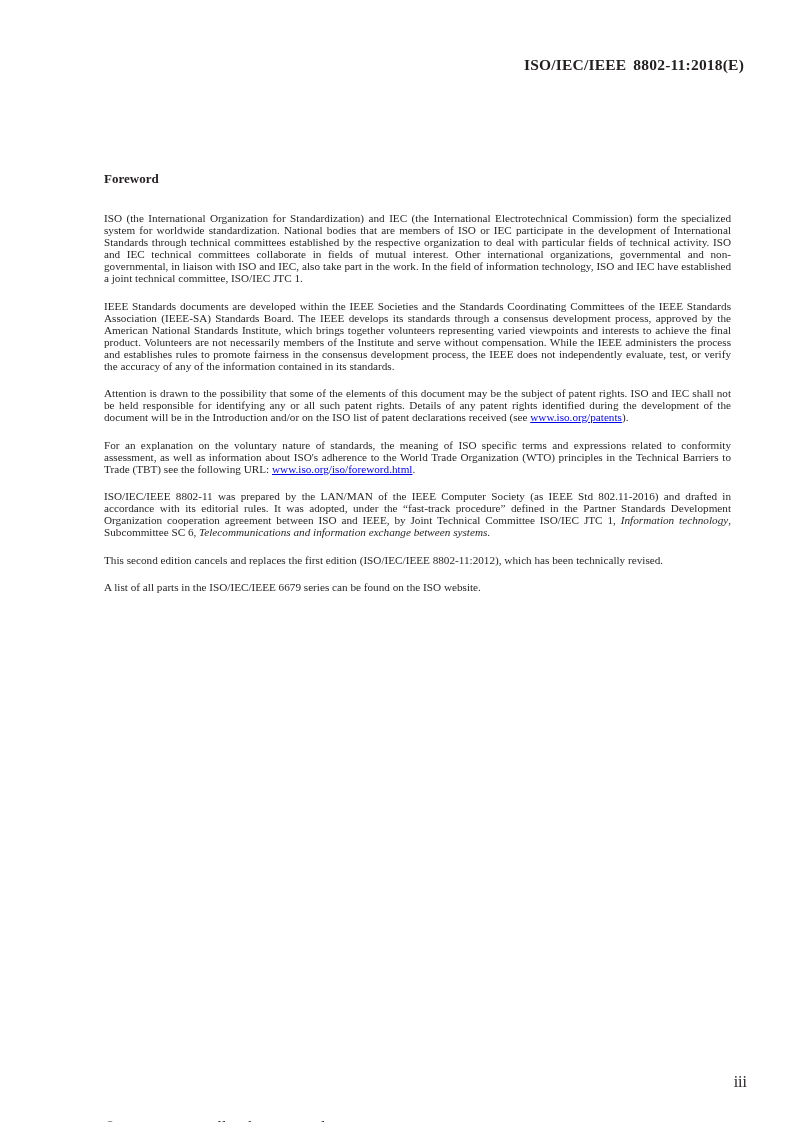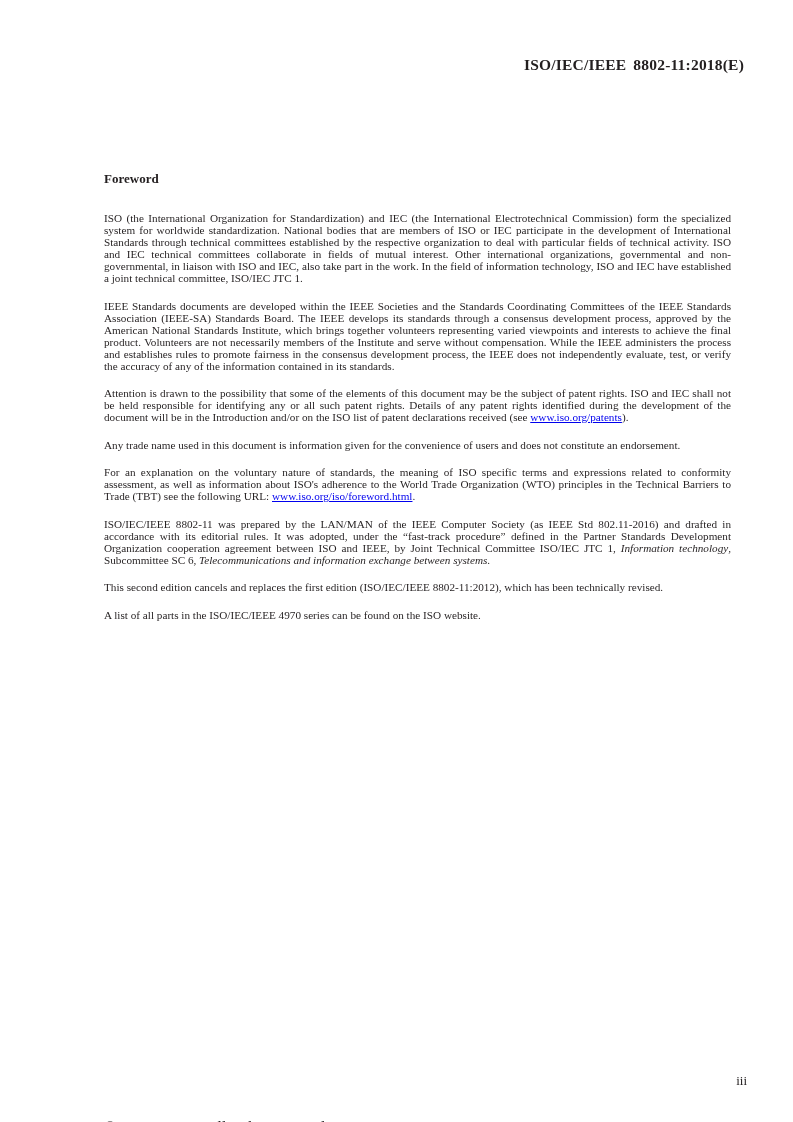--- a/index.html
+++ b/index.html
@@ -5,34 +5,33 @@
   html, body { margin:0; padding:0; background:#ffffff; }
   body { width:793px; height:1122px; position:relative; overflow:hidden;
          font-family:"Liberation Serif", "DejaVu Serif", serif; color:#231f20; }
   .header { position:absolute; top:56px; right:49px; font-weight:bold; font-size:15.5px; letter-spacing:0.2px; word-spacing:3px; }
   .title { position:absolute; top:171px; left:104px; font-weight:bold; font-size:13px; margin:0; }
   .body { position:absolute; top:212px; left:104px; width:627px; font-size:11.2px; line-height:12px; }
   .body p { margin:0 0 15.5px 0; text-align:justify; }
   .body a { color:#0000ee; text-decoration:underline; }
   .body em { font-style:italic; }
   .footer-left { position:absolute; top:1119px; left:104px; font-size:16px; }
-  .footer-right { position:absolute; top:1073px; right:46px; font-size:13px; }
+  .footer-right { position:absolute; top:1073px; right:46px; font-size:16px; }
 </style>
 </head>
 <body>
 
 <div class="header">ISO/IEC/IEEE 8802-11:2018(E)</div>
 
 <h1 class="title">Foreword</h1>
 
 <div class="body">
   <p>ISO (the International Organization for Standardization) and IEC (the International Electrotechnical Commission) form the specialized system for worldwide standardization. National bodies that are members of ISO or IEC participate in the development of International Standards through technical committees established by the respective organization to deal with particular fields of technical activity. ISO and IEC technical committees collaborate in fields of mutual interest. Other international organizations, governmental and non-governmental, in liaison with ISO and IEC, also take part in the work. In the field of information technology, ISO and IEC have established a joint technical committee, ISO/IEC JTC 1.</p>
   <p>IEEE Standards documents are developed within the IEEE Societies and the Standards Coordinating Committees of the IEEE Standards Association (IEEE-SA) Standards Board. The IEEE develops its standards through a consensus development process, approved by the American National Standards Institute, which brings together volunteers representing varied viewpoints and interests to achieve the final product. Volunteers are not necessarily members of the Institute and serve without compensation. While the IEEE administers the process and establishes rules to promote fairness in the consensus development process, the IEEE does not independently evaluate, test, or verify the accuracy of any of the information contained in its standards.</p>
   <p><span>Attention is drawn to the possibility that some of the elements of this document may be the subject of patent rights. ISO and IEC shall not be held responsible for identifying any or all such patent rights.  Details of any patent rights identified during the development of the document will be in the Introduction and/or on the ISO list of patent declarations received (see </span><a href="#">www.iso.org/patents</a><span>).</span></p>
-  <p>Any trade name used in this document is information given for the convenience of users and does not constitute an endorsement.</p>
   <p><span>For an explanation on the voluntary nature of standards, the meaning of ISO specific terms and expressions related to conformity assessment, as well as information about ISO's adherence to the World Trade Organization (WTO) principles in the Technical Barriers to Trade (TBT) see the following URL: </span><a href="#">www.iso.org/iso/foreword.html</a><span>.</span></p>
   <p><span>ISO/IEC/IEEE 8802-11 was prepared by the LAN/MAN of the IEEE Computer Society (as IEEE Std 802.11-2016) and drafted in accordance with its editorial rules. It was adopted, under the “fast-track procedure” defined in the Partner Standards Development Organization cooperation agreement between ISO and IEEE, by Joint Technical Committee ISO/IEC JTC 1, </span><em>Information technology</em><span>, Subcommittee SC 6, </span><em>Telecommunications and information exchange between systems</em><span>.</span></p>
   <p>This second edition cancels and replaces the first edition (ISO/IEC/IEEE 8802-11:2012), which has been technically revised.</p>
-  <p>A list of all parts in the ISO/IEC/IEEE 4970 series can be found on the ISO website.</p>
+  <p>A list of all parts in the ISO/IEC/IEEE 6679 series can be found on the ISO website.</p>
 </div>
 
 <div class="footer-left">© IEEE 2016 – All rights reserved</div>
 <div class="footer-right">iii</div>
 
 </body></html>

